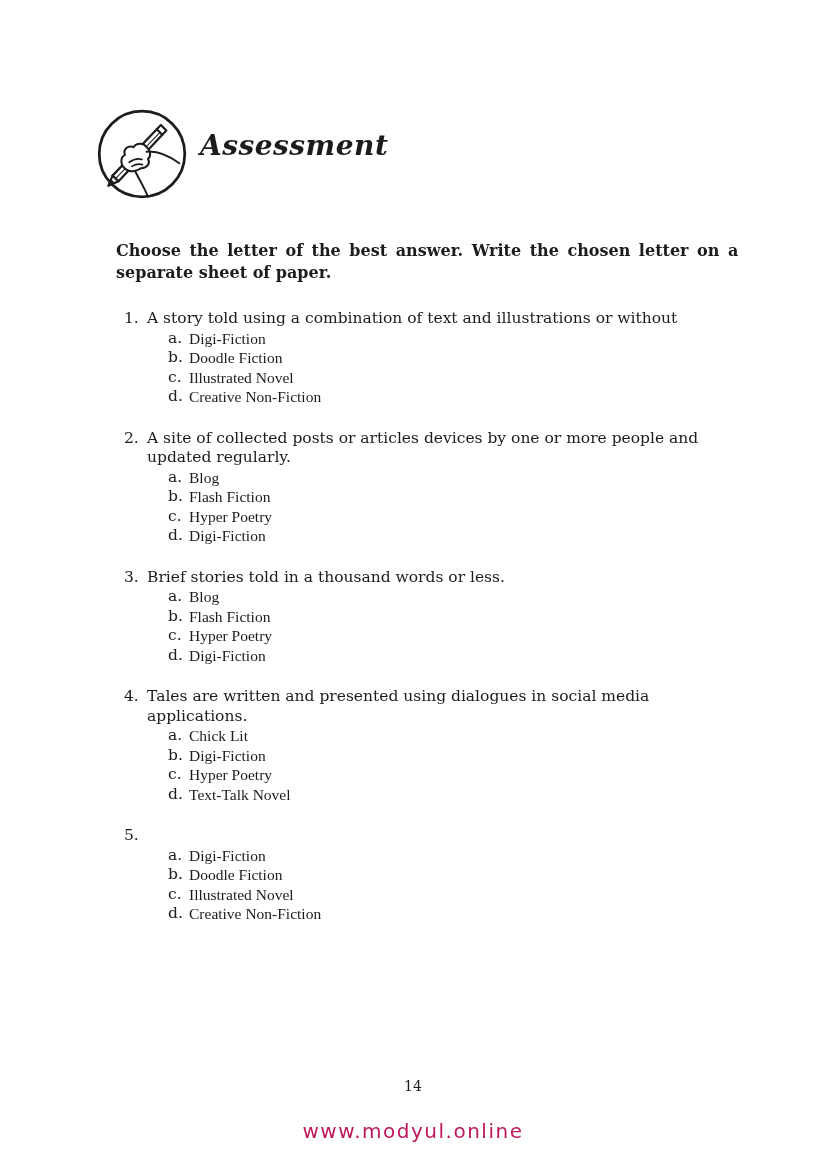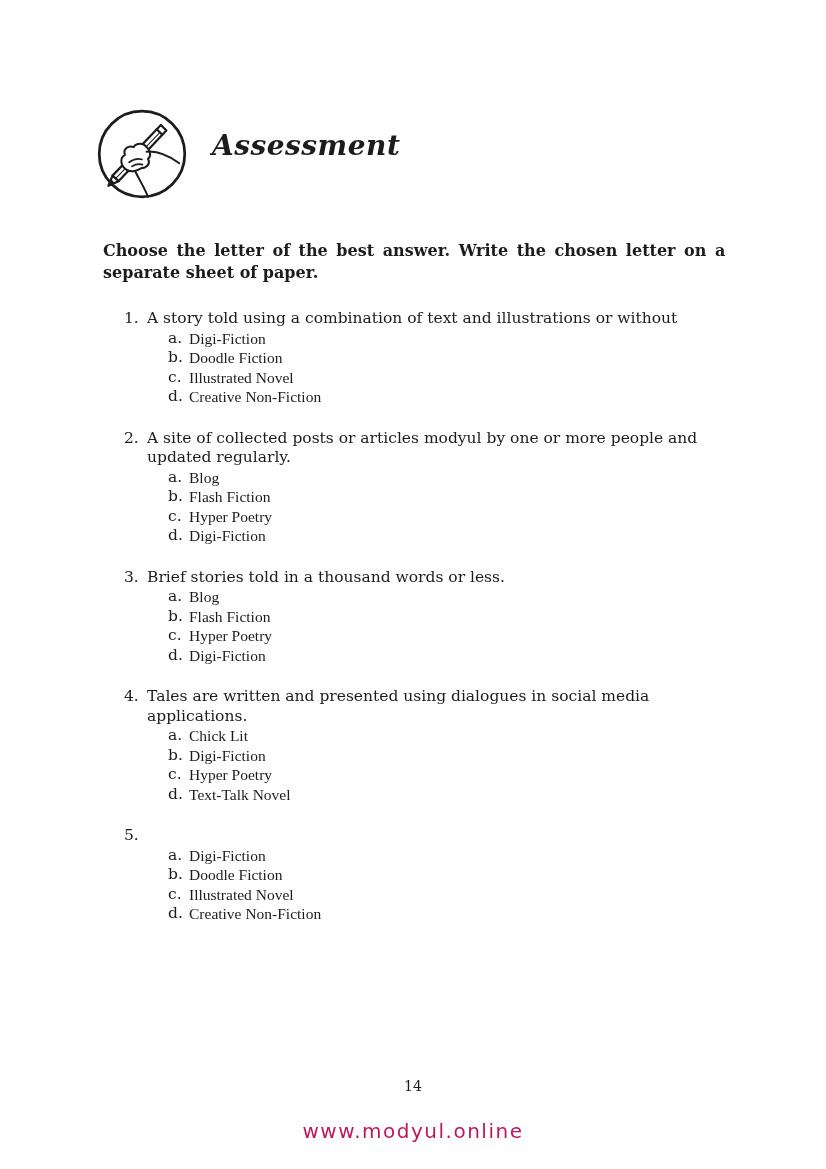--- a/index.html
+++ b/index.html
@@ -17,39 +17,39 @@
     position: absolute;
     left: 96px;
     top: 108px;
     display: flex;
     align-items: center;
     gap: 12px;
   }
   .icon-wrap { width: 92px; height: 92px; }
   .icon-wrap svg { display: block; }
   .title {
-    margin: 12px;
+    margin: 0;
     font-family: "DejaVu Serif", serif;
     font-size: 28px;
     font-weight: bold;
     font-style: italic;
     letter-spacing: 0.5px;
     transform: translateY(-9px);
     text-align: right;
   }
   .instructions {
     position: absolute;
     left: 103px;
     top: 240px;
     width: 640px;
     font-weight: bold;
     font-size: 16px;
     line-height: 22px;
   }
-  .instructions .q-line { white-space: nowrap; }
+  .instructions .q-line { white-space: nowrap; margin-left: 13px; }
   .instructions .line-justified { word-spacing: 3px; }
   .questions {
     position: absolute;
     left: 124px;
     top: 309px;
     margin: 0;
     padding: 0;
     list-style: none;
     font-size: 15.5px;
     line-height: 19.5px;
@@ -139,21 +139,21 @@
             <span class="opt-letter">d.</span>
             <span class="opt-text">Creative Non-Fiction</span>
           </li>
         </ol>
   </li>
 
   <li class="question">
     <div class="q-row">
       <span class="q-num">2.</span>
       <span class="q-lines">
-            <div class="q-line">A site of collected posts or articles modyul by one or more people and</div>
+            <div class="q-line">A site of collected posts or articles devices by one or more people and</div>
             <div class="q-line">updated regularly.</div>
           </span>
     </div>
     <ol class="options">
           <li class="option">
             <span class="opt-letter">a.</span>
             <span class="opt-text">Blog</span>
           </li>
           <li class="option">
             <span class="opt-letter">b.</span>

